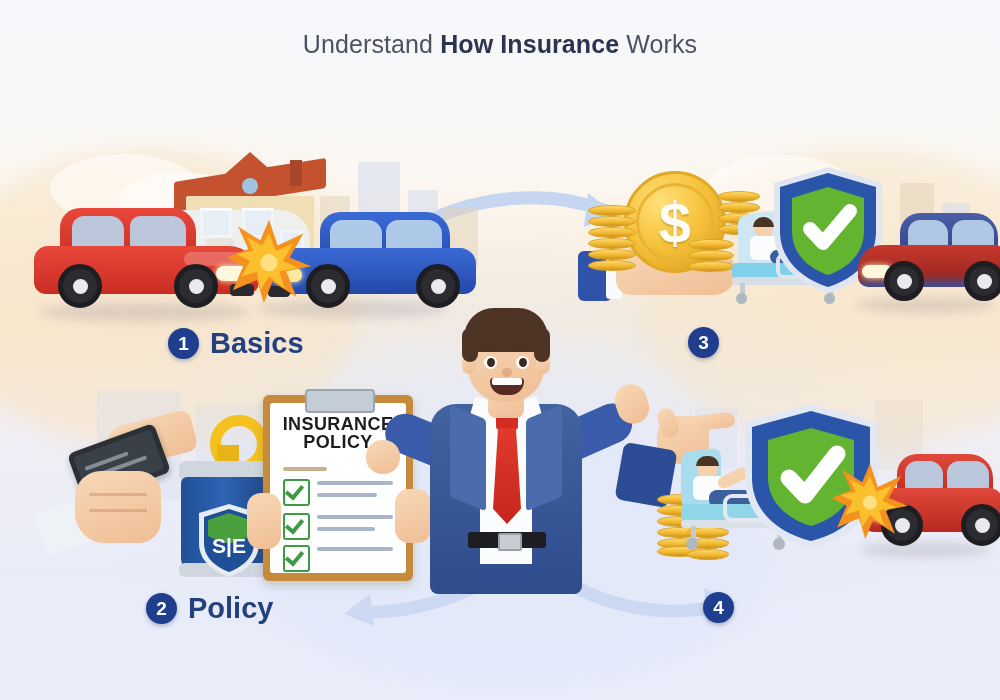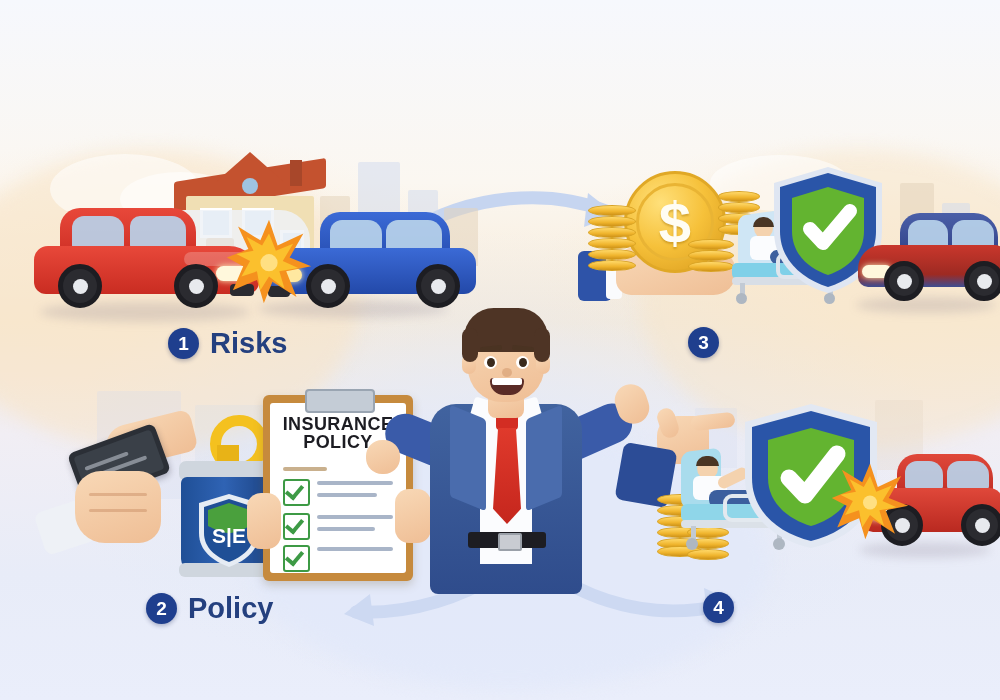--- a/index.html
+++ b/index.html
@@ -100,20 +100,23 @@
 </head>
 <body>
 
 <div id="poster">
 
   <div class="haze" style="left:-60px;top:150px;width:420px;height:300px;background:rgba(248,228,198,.55);"></div>
   <div class="haze" style="left:640px;top:150px;width:440px;height:300px;background:rgba(248,230,202,.5);"></div>
   <div class="haze" style="left:250px;top:430px;width:520px;height:260px;background:rgba(225,232,250,.75);"></div>
 
   <div class="header">
+    <div class="subtitle">
+      <span>Understand </span><b>How Insurance</b><span> Works</span>
+    </div>
   </div>
 
   <svg class="arrowsvg" style="left:400px;top:175px;" width="240" height="80" viewBox="0 0 240 80">
     <path d="M8,58 C70,18 150,14 206,36" stroke="#c6d5f0" stroke-width="13" fill="none" stroke-linecap="round"></path>
     <path d="M188,18 L216,40 L184,52 Z" fill="#c6d5f0"></path>
   </svg>
   <svg class="arrowsvg" style="left:330px;top:556px;" width="180" height="80" viewBox="0 0 180 80">
     <path d="M172,16 C120,48 72,58 26,56" stroke="#cdd9f2" stroke-width="13" fill="none" stroke-linecap="round"></path>
     <path d="M40,38 L14,58 L44,70 Z" fill="#cdd9f2"></path>
   </svg>
@@ -272,21 +275,21 @@
       <div style="position:absolute;left:44px;top:84px;width:58px;height:3px;background:rgba(205,150,110,.55);border-radius:2px;"></div>
       <div style="position:absolute;left:44px;top:100px;width:58px;height:3px;background:rgba(205,150,110,.55);border-radius:2px;"></div>
     </div>
 
     <div style="position:absolute;left:128px;top:30px;width:110px;height:165px;">
       <div style="position:absolute;left:37px;top:0px;width:36px;height:36px;border:11px solid #f4c11f;border-radius:50%;"></div>
       <div style="position:absolute;left:44px;top:30px;width:22px;height:22px;background:#e8b317;"></div>
       <div style="position:absolute;left:6px;top:46px;width:98px;height:20px;background:#cfd6de;border-radius:7px;"></div>
       <div style="position:absolute;left:8px;top:62px;width:94px;height:92px;background:linear-gradient(90deg,#1f4f96 0%,#2f63b4 46%,#1b4180 100%);border-radius:6px 6px 10px 10px;"></div>
       <div style="position:absolute;left:6px;top:148px;width:98px;height:14px;background:#cfd6de;border-radius:6px;"></div>
-      <div style="position:absolute;left:24px;top:78px;width:64px;height:76px;">
+      <div style="position:absolute;left:24px;top:88px;width:64px;height:76px;">
         <svg width="64" height="76" viewBox="0 0 64 76">
           <path d="M32,1 L62,10 L62,40 C62,58 48,68 32,74 C16,68 2,58 2,40 L2,10 Z" fill="#e6ecf4"></path>
           <path d="M32,6 L57,14 L57,40 C57,55 45,64 32,69 C19,64 7,55 7,40 L7,14 Z" fill="#1f4f96"></path>
           <path d="M32,10 L53,17 L53,33 C53,33 40,40 32,40 C24,40 11,33 11,33 L11,17 Z" fill="#4aa03d"></path>
           <text x="32" y="50" font-family="Liberation Sans, sans-serif" font-size="21" font-weight="bold" fill="#ffffff" text-anchor="middle">S|E</text>
         </svg>
       </div>
     </div>
 
     <div class="clip" style="left:218px;top:4px;width:150px;height:192px;">
@@ -432,21 +435,21 @@
 
     <div style="position:absolute;left:110px;top:68px;width:10px;height:9px;border-radius:50%;background:rgba(217,162,120,.7);"></div>
 
     <div style="position:absolute;left:98px;top:78px;width:34px;height:17px;background:#5a2b26;border-radius:4px 4px 17px 17px;overflow:hidden;">
       <div style="position:absolute;left:2px;top:0;width:30px;height:7px;background:#ffffff;border-radius:2px;"></div>
     </div>
   </div>
 
   <div class="qlabel" id="lab1">
     <div class="badge">1</div>
-    <div class="qtext">Risks</div>
+    <div class="qtext">Basics</div>
   </div>
   <div class="qlabel" id="lab2">
     <div class="badge">2</div>
     <div class="qtext">Policy</div>
   </div>
   <div class="qlabel" id="lab3">
     <div class="badge">3</div>
   </div>
   <div class="qlabel" id="lab4">
     <div class="badge">4</div>

